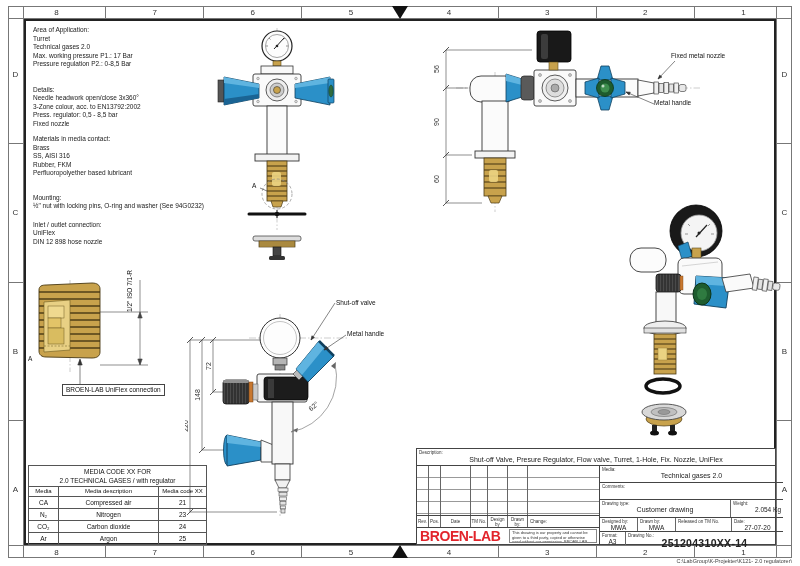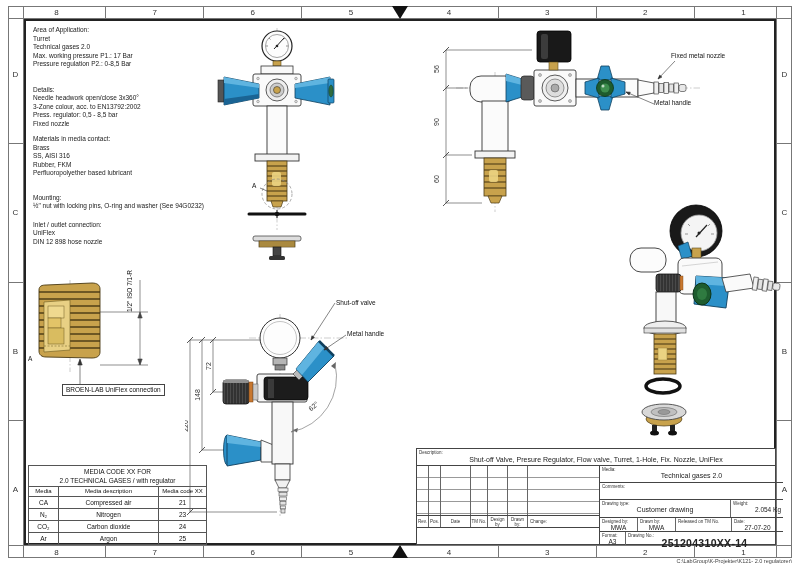--- a/index.html
+++ b/index.html
@@ -504,20 +504,24 @@
       </div>
       <div class="rev-head">
         <div class="c1">Rev.</div>
         <div class="c2">Pos.</div>
         <div class="c3">Date</div>
         <div class="c4">TM No.</div>
         <div class="c5">Design by</div>
         <div class="c6">Drawn by:</div>
         <div class="c7" style="justify-content:flex-start;padding-left:2px">Change:</div>
       </div>
+      <div class="logo-row">
+        <div class="logo">BROEN-LAB</div>
+        <div class="disc">This drawing is our property and cannot be given to a third party, copied or otherwise used without our permission. BROEN-LAB A/S.</div>
+      </div>
     </div>
     <div class="tb-right">
       <div class="tbr-row r-media">
         <span class="tb-lab">Media:</span>
         <span class="val-big">Technical gases 2.0</span>
       </div>
       <div class="tbr-row r-comments">
         <span class="tb-lab">Comments:</span>
       </div>
       <div class="tbr-row r-type">

